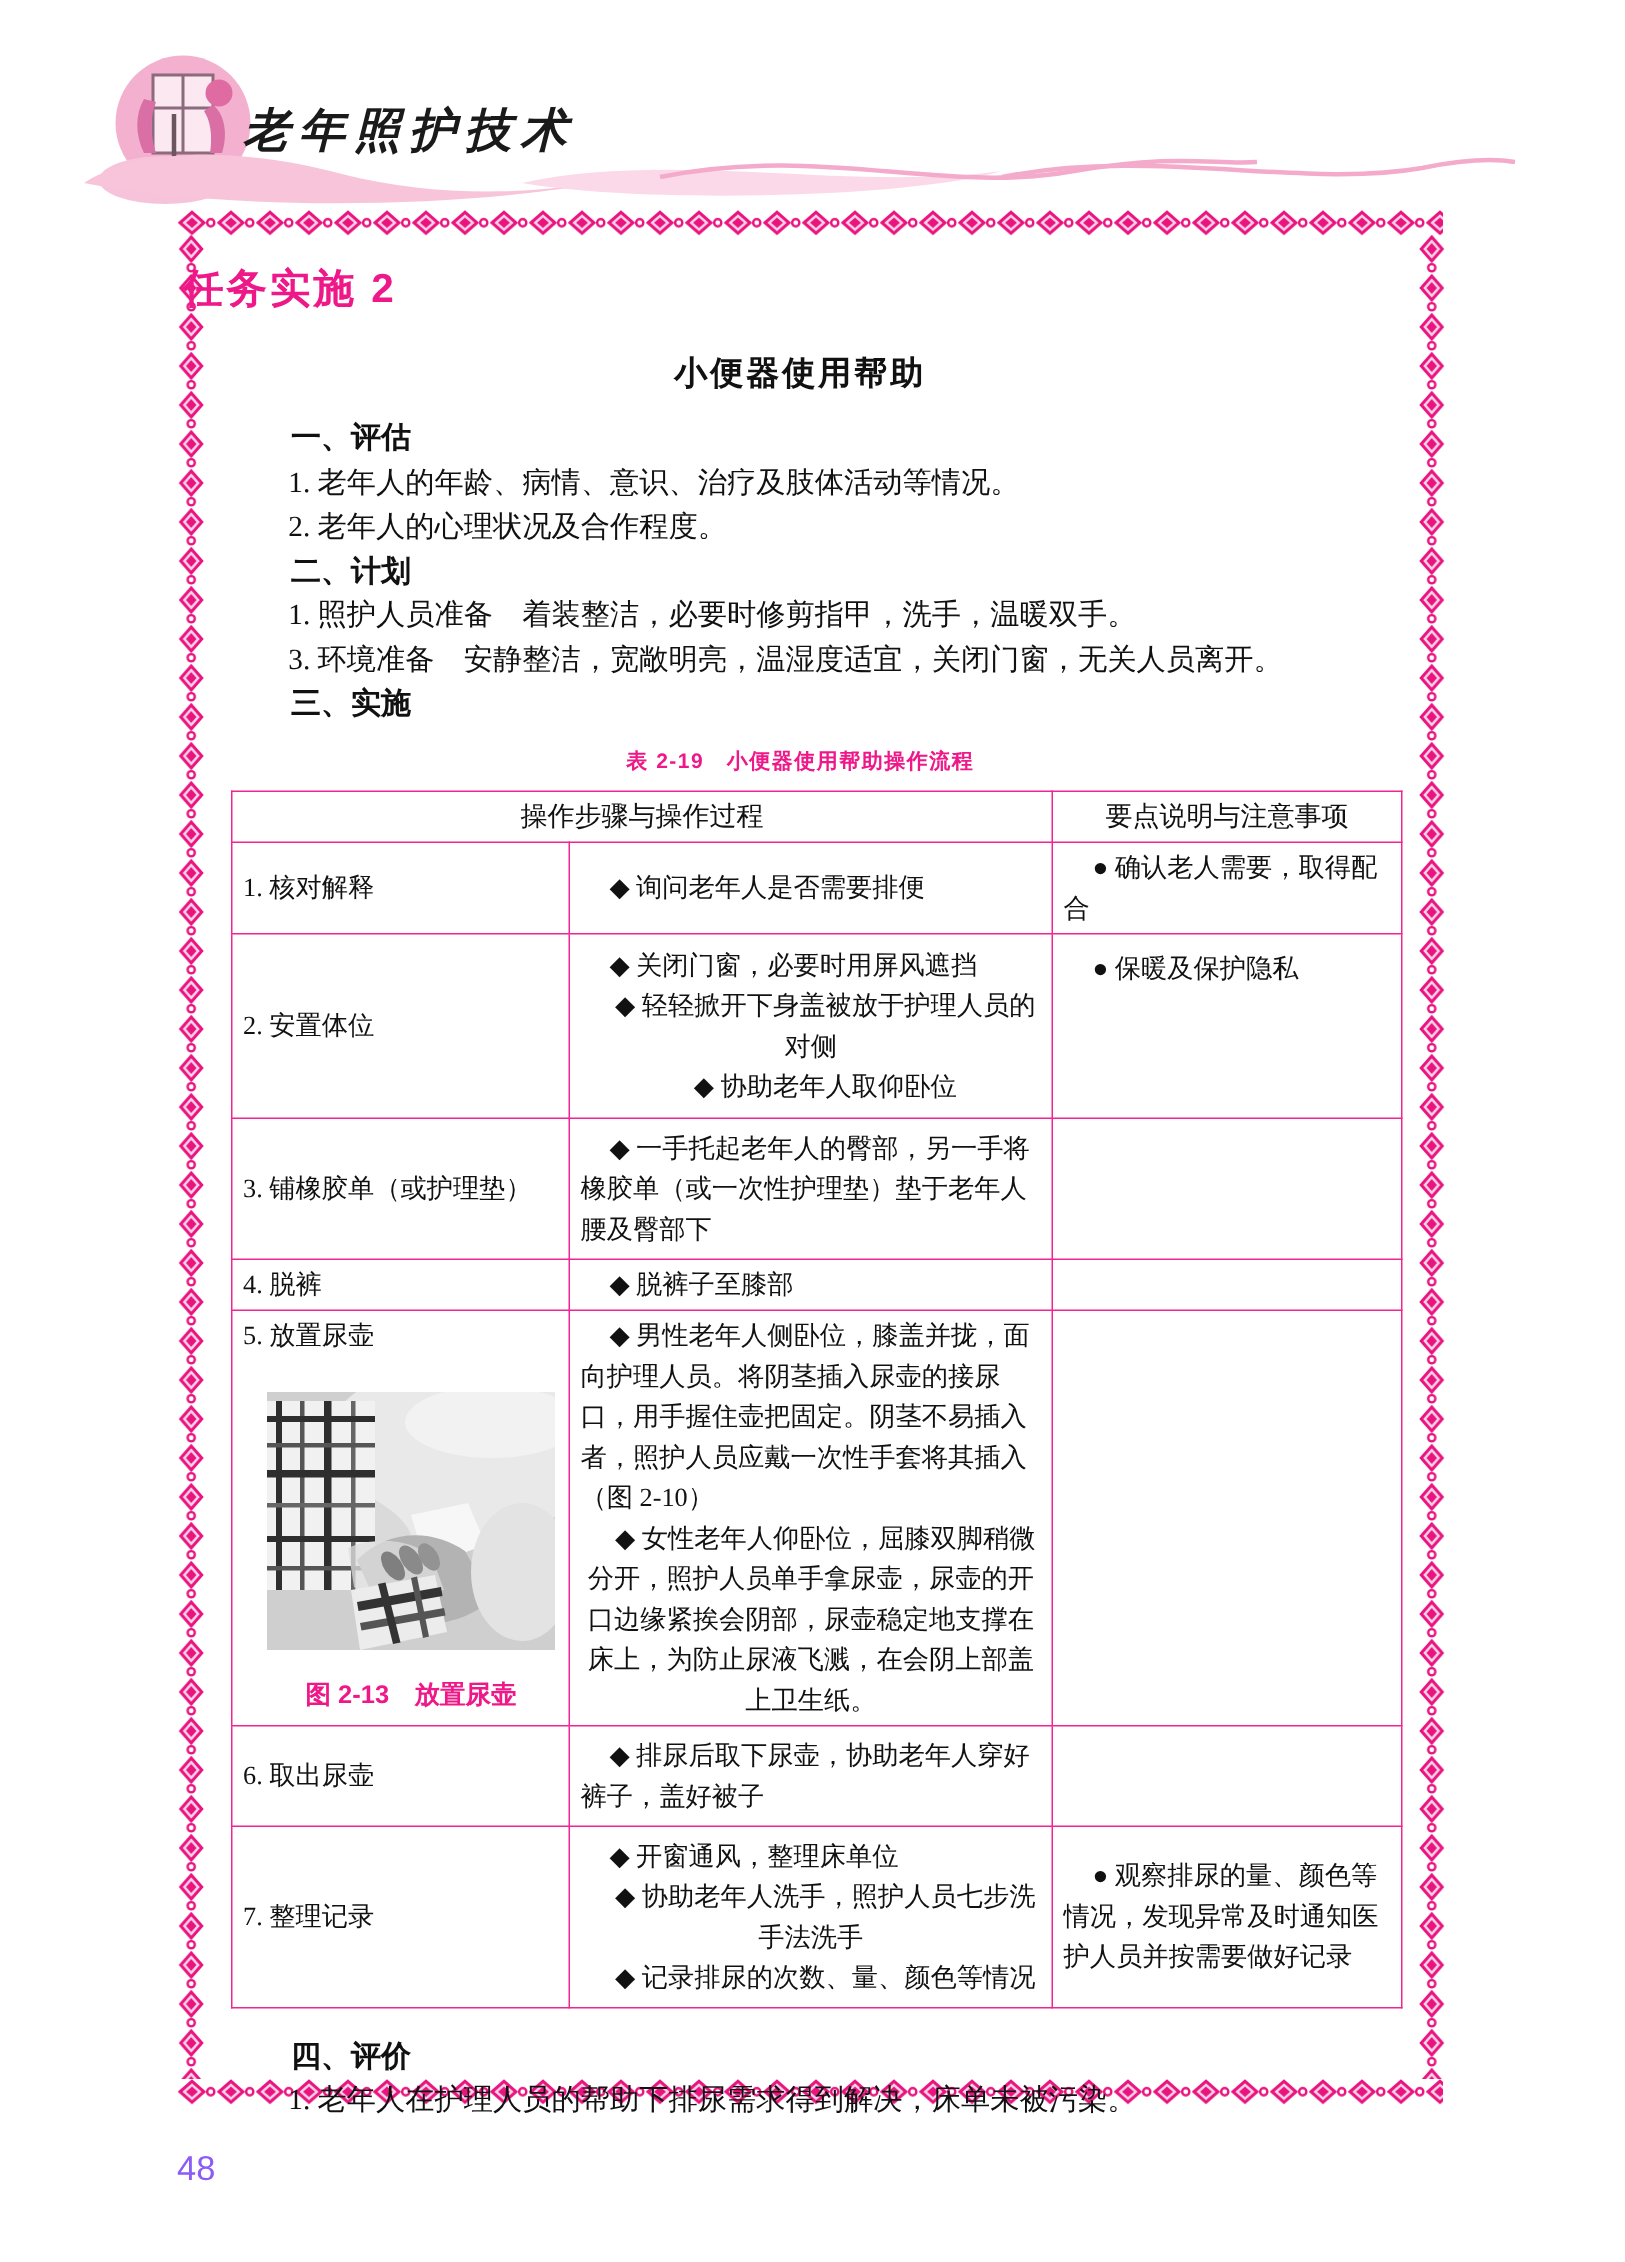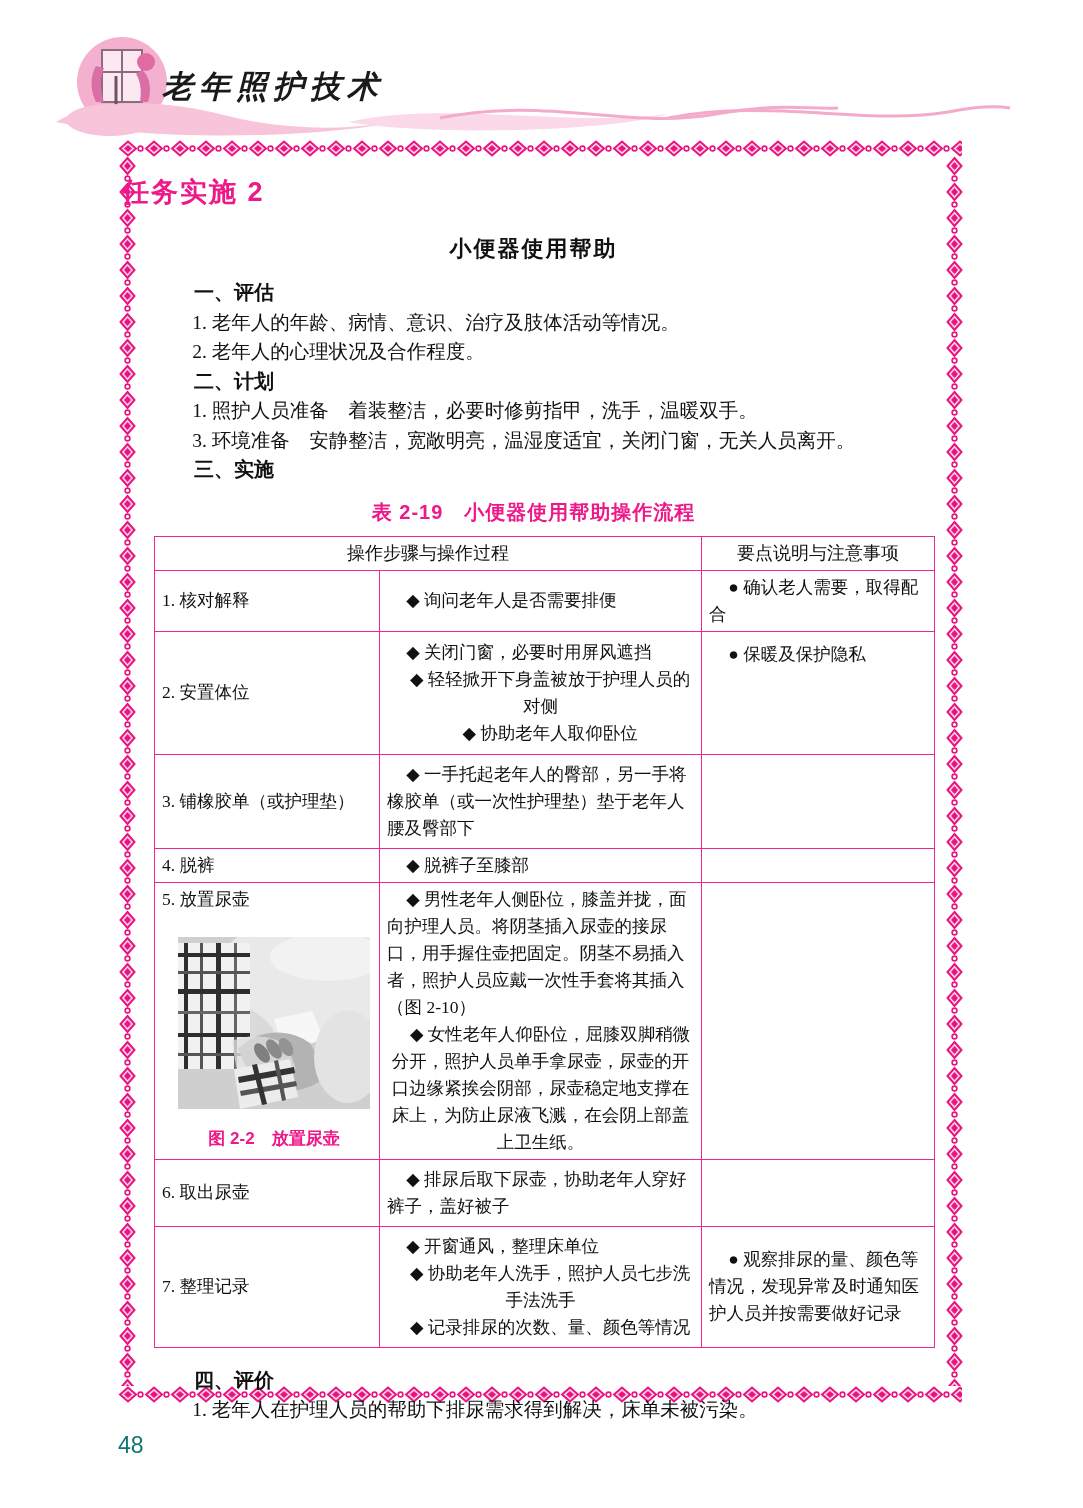--- a/index.html
+++ b/index.html
@@ -34,21 +34,21 @@
     margin:24px 0 0 0;letter-spacing:2px;
   }
   .body-text{margin-top:14px;font-size:19.5px;line-height:29.5px;}
   .sec-heading{
     font-family:"Liberation Sans","DejaVu Sans",sans-serif;
     font-weight:bold;font-size:20px;text-indent:3.6em;margin:0;
   }
   .body-item{margin:0;text-indent:3.6em;}
   
   .table-caption{
-    text-align:center;color:#ee1889;font-weight:bold;font-size:20px;
+    text-align:center;color:#ee1889;font-weight:bold;font-size:14px;
     font-family:"Liberation Sans","DejaVu Sans",sans-serif;
     margin:14px 0 10px 0;letter-spacing:1px;
   }
   table.op{
     border-collapse:collapse;table-layout:fixed;width:780px;margin-left:32px;
     font-size:17.5px;line-height:27px;
   }
   table.op td{
     border:1.7px solid #f02592;padding:3px 7px;vertical-align:middle;
   }
@@ -63,21 +63,21 @@
     text-align:center;color:#ee1889;font-weight:bold;font-size:17px;
     font-family:"Liberation Sans","DejaVu Sans",sans-serif;
     margin:8px 0 4px 0;
   }
   .proc-block p.bullet + p.bullet{margin-top:0;text-align:center;}
   
   .eval-block{margin-top:18px;font-size:19.5px;line-height:29.5px;}
   
   .page-number{
     position:absolute;left:118px;top:1432px;font-size:23px;
-    font-family:"Liberation Sans","DejaVu Sans",sans-serif;color:#0f766e;
+    font-family:"Liberation Sans","DejaVu Sans",sans-serif;color:#8b5cf6;
   }
 </style>
 </head>
 <body>
 
 <div class="page-header">
   <svg class="logo-svg" width="125" height="105" viewBox="0 0 125 105">
     <circle cx="64" cy="50" r="45" fill="#f3b1cf"></circle>
     <ellipse cx="52" cy="88" rx="44" ry="16" fill="#f6c3da"></ellipse>
     <rect x="44" y="18" width="40" height="52" fill="#fbe8f1" stroke="#8c6b7d" stroke-width="2"></rect>
@@ -227,21 +227,21 @@
 
               <g>
                 <polygon points="56,132 112,122 120,160 62,172" fill="#ececec"></polygon>
                 <polygon points="60,140 116,130 117,136 61,146" fill="#333"></polygon>
                 <polygon points="62,154 118,144 119,149 63,159" fill="#555"></polygon>
                 <polygon points="74,128 84,168 89,167 79,127" fill="#333"></polygon>
                 <polygon points="96,124 104,164 108,163 100,123" fill="#555"></polygon>
               </g>
               <ellipse cx="170" cy="120" rx="34" ry="46" fill="#e3e3e3"></ellipse>
             </svg>
-            <div class="fig-caption">图 2-2　放置尿壶</div>
+            <div class="fig-caption">图 2-13　放置尿壶</div>
           </div>
         </td>
         <td class="proc-block">
           <p class="bullet">◆ 男性老年人侧卧位，膝盖并拢，面向护理人员。将阴茎插入尿壶的接尿口，用手握住壶把固定。阴茎不易插入者，照护人员应戴一次性手套将其插入（图 2-10）</p>
           <p class="bullet">◆ 女性老年人仰卧位，屈膝双脚稍微分开，照护人员单手拿尿壶，尿壶的开口边缘紧挨会阴部，尿壶稳定地支撑在床上，为防止尿液飞溅，在会阴上部盖上卫生纸。</p>
         </td>
         <td></td>
       </tr>
 
       <tr>

